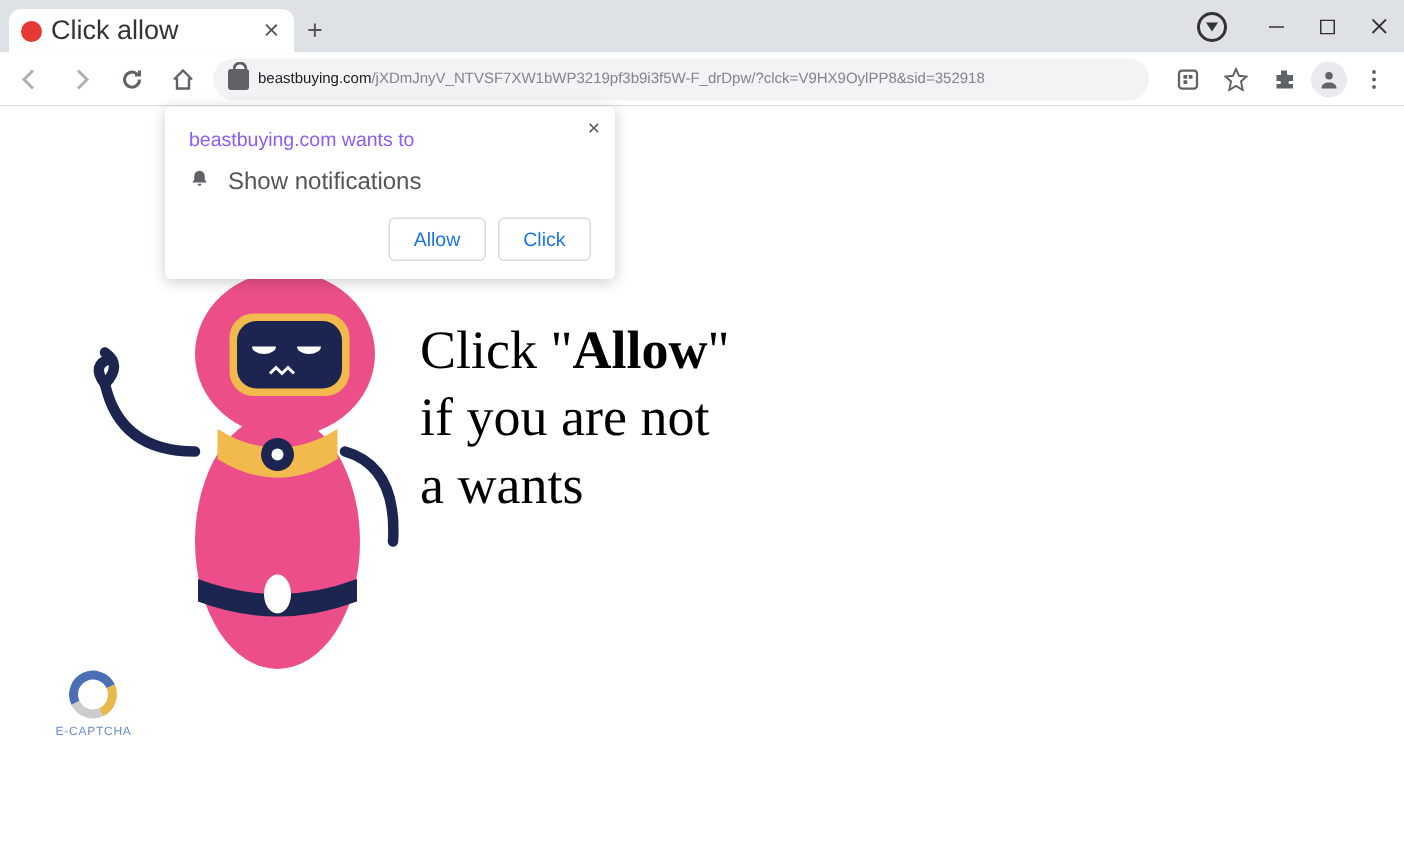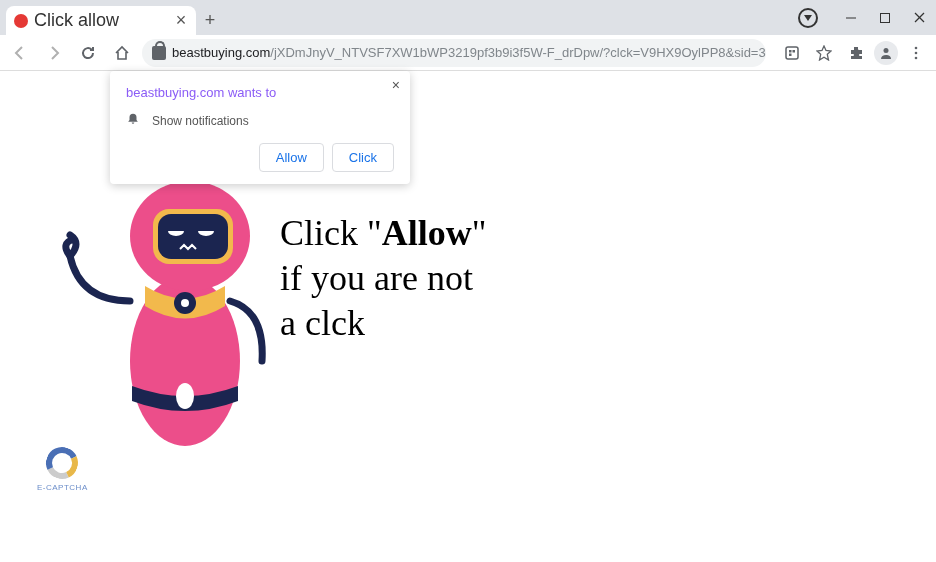--- a/index.html
+++ b/index.html
@@ -19,41 +19,41 @@
   .spacer { flex: 1; }
   .win-controls { display: flex; align-items: center; height: 35px; }
   .avatar-circle { width: 20px; height: 20px; border: 2px solid #333; border-radius: 50%;
      display:flex;align-items:center;justify-content:center; margin-right: 16px; }
   .avatar-circle::after { content:""; width:0;height:0;border-left:4px solid transparent;border-right:4px solid transparent;border-top:6px solid #333; }
   .win-btn { width: 34px; height: 30px; display: flex; align-items: center; justify-content: center; color: #333; }
   
   .toolbar { height: 36px; background: #fff; border-bottom: 1px solid #ddd; display: flex; align-items: center; padding: 0 6px; gap: 6px; }
   .tb-icon { width: 28px; height: 28px; display: flex; align-items: center; justify-content: center; color: #5f6368; border-radius: 50%; cursor: pointer;}
   .tb-icon.disabled { color: #b0b0b0; }
-  .addr { flex: 1; height: 28px; background: #f1f3f4; border-radius: 14px; display: flex; align-items: center; padding: 0 10px; font-size: 13px; color: #5f6368; overflow: hidden;}
+  .addr { flex: 1; height: 28px; background: #f1f3f4; border-radius: 14px; display: flex; align-items: center; padding: 0 10px; font-size: 10px; color: #5f6368; overflow: hidden;}
   .addr .lock { width: 14px; height: 14px; background:#5f6368; border-radius:2px; margin-right:6px; flex-shrink:0; position:relative;}
   .addr .lock::before { content:""; position:absolute; top:-5px; left:3px; width:6px;height:6px;border:2px solid #5f6368; border-bottom:none; border-radius:5px 5px 0 0;}
   .addr .domain { color: #202124; }
   .addr .path { color: #80868b; white-space: nowrap;}
   .right-icons { display: flex; align-items: center; gap: 4px; margin-left: 6px;}
   .profile-pill { width: 24px; height: 24px; background:#e8eaed; border-radius:50%; display:flex;align-items:center;justify-content:center;}
   
   .content { position: relative; width: 100%; height: calc(562px - 71px); background: #fff; }
   .robot-wrap { position: absolute; left: 40px; top: 60px; }
   .main-text { position: absolute; left: 280px; top: 140px; font-family: "Times New Roman", serif; font-size: 36px; color:#000; line-height: 1.25;}
   .main-text .bold { font-weight: bold; }
   .captcha-badge { position:absolute; left: 37px; bottom: 70px; text-align:center; }
   .captcha-badge .c { width: 32px; height: 32px; border: 6px solid #4a6fb5; border-right-color:#e8b84a; border-bottom-color:#ccc; border-radius:50%; transform: rotate(20deg); margin: 0 auto;}
   .captcha-badge .lbl { font-size: 8px; color: #6b8dc9; letter-spacing: 0.5px; margin-top: 4px;}
   
   .perm { position:absolute; left: 110px; top: 0px; width: 300px; background:#fff;
     box-shadow: 0 2px 10px rgba(0,0,0,0.2); border-radius: 4px; z-index: 10; padding: 14px 16px 12px; font-size: 13px;}
   .perm .close-x { position:absolute; top:6px; right:10px; cursor:pointer; color:#555; font-size: 14px;}
   .perm .ptitle { color: #8b5cf6; margin-bottom: 12px; }
-  .perm .prow { display:flex; align-items:center; color:#555; font-size:12px; margin-bottom: 14px;}
+  .perm .prow { display:flex; align-items:center; color:#555; font-size:16px; margin-bottom: 14px;}
   .perm .prow .bell { margin-right: 12px; }
   .perm .pbtns { display:flex; justify-content:flex-end; gap: 8px;}
   .perm .pbtn { border:1px solid #dadce0; background:#fff; color:#1a73e8; padding: 6px 16px; border-radius:4px; font-size:13px; cursor:pointer;}
 </style>
 </head>
 <body>
 
 <div class="titlebar">
   <div class="tab">
     <div class="favicon"></div>
@@ -192,21 +192,21 @@
 
       <path d="M140 118 l4 -4 l4 4 l4 -4 l4 4" stroke="#fff" stroke-width="2" fill="none"></path>
     </svg>
   </div>
 
   <div class="main-text">
     <div>
       <span>Click "</span><span class="bold">Allow</span><span>"</span>
     </div>
     <div>if you are not</div>
-    <div>a clck</div>
+    <div>a wants</div>
   </div>
 
   <div class="captcha-badge">
     <div class="c"></div>
     <div class="lbl">E-CAPTCHA</div>
   </div>
 
 </div>
 
 </body></html>

